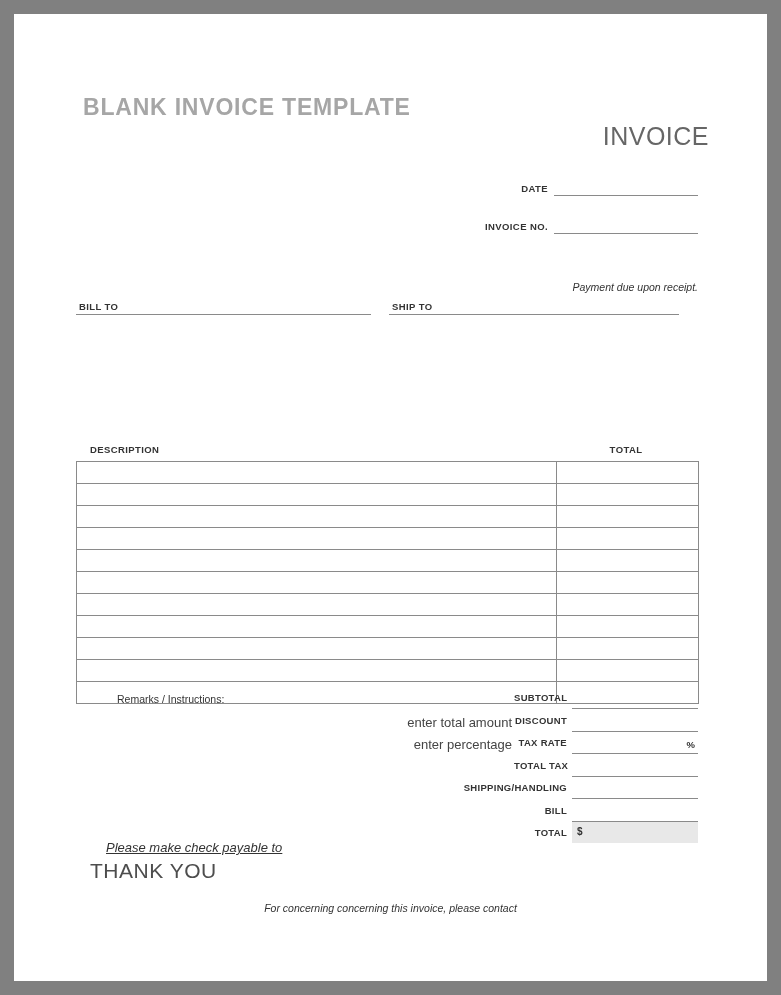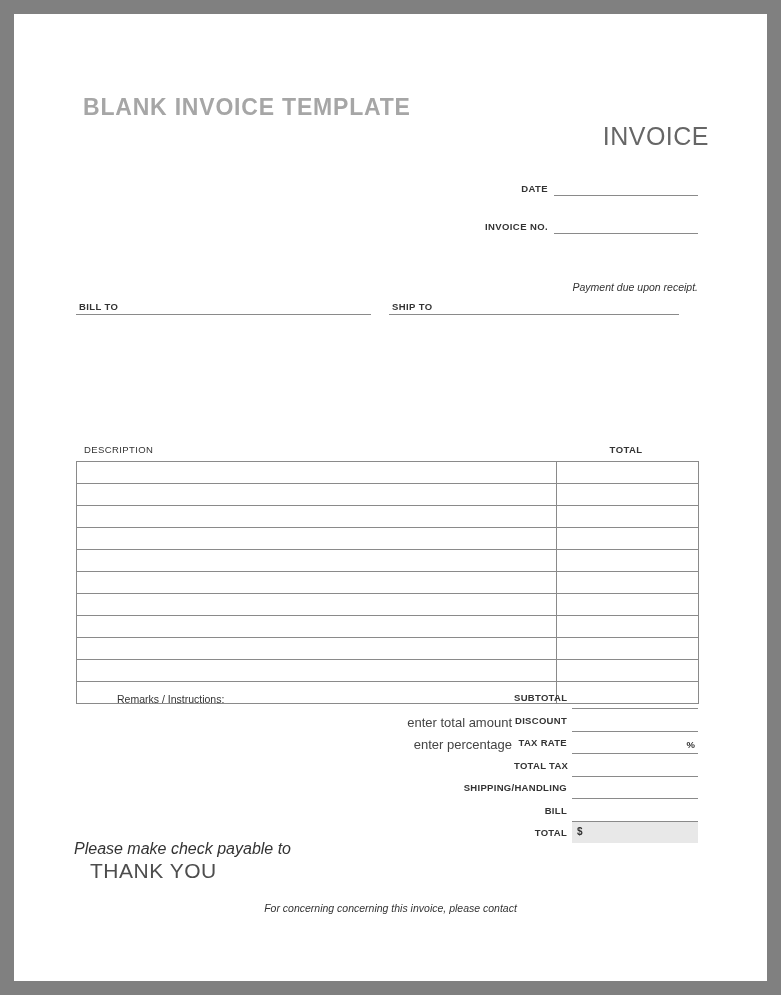--- a/index.html
+++ b/index.html
@@ -122,24 +122,24 @@
     right: 0;
     bottom: 0;
     border-bottom: 1px solid #8a8a8a;
   }
   .bill-to { left: 62px; top: 283px; width: 295px; }
   .ship-to { left: 375px; top: 283px; width: 290px; }
 
   
   .tbl-head-desc {
     position: absolute;
-    left: 70px;
+    left: 76px;
     top: 430px;
     font-size: 9.5px;
-    font-weight: normal;
+    font-weight: bold;
     color: #333333;
     letter-spacing: 0.4px;
   }
   .tbl-head-total {
     position: absolute;
     left: 540px;
     top: 430px;
     width: 144px;
     text-align: center;
     font-size: 9.5px;
@@ -239,25 +239,26 @@
     left: 5px;
     top: 4px;
     font-size: 10px;
     font-weight: bold;
     color: #333333;
   }
 
   
   .payable {
     position: absolute;
-    left: 60px;
+    left: 92px;
     top: 826px;
-    font-size: 16px;
+    font-size: 13px;
     font-style: italic;
     color: #333333;
+    text-decoration: underline;
   }
   .thank-you {
     position: absolute;
     left: 76px;
     top: 845px;
     font-size: 21px;
     color: #4d4d4d;
     letter-spacing: 0.5px;
   }
   .questions {

